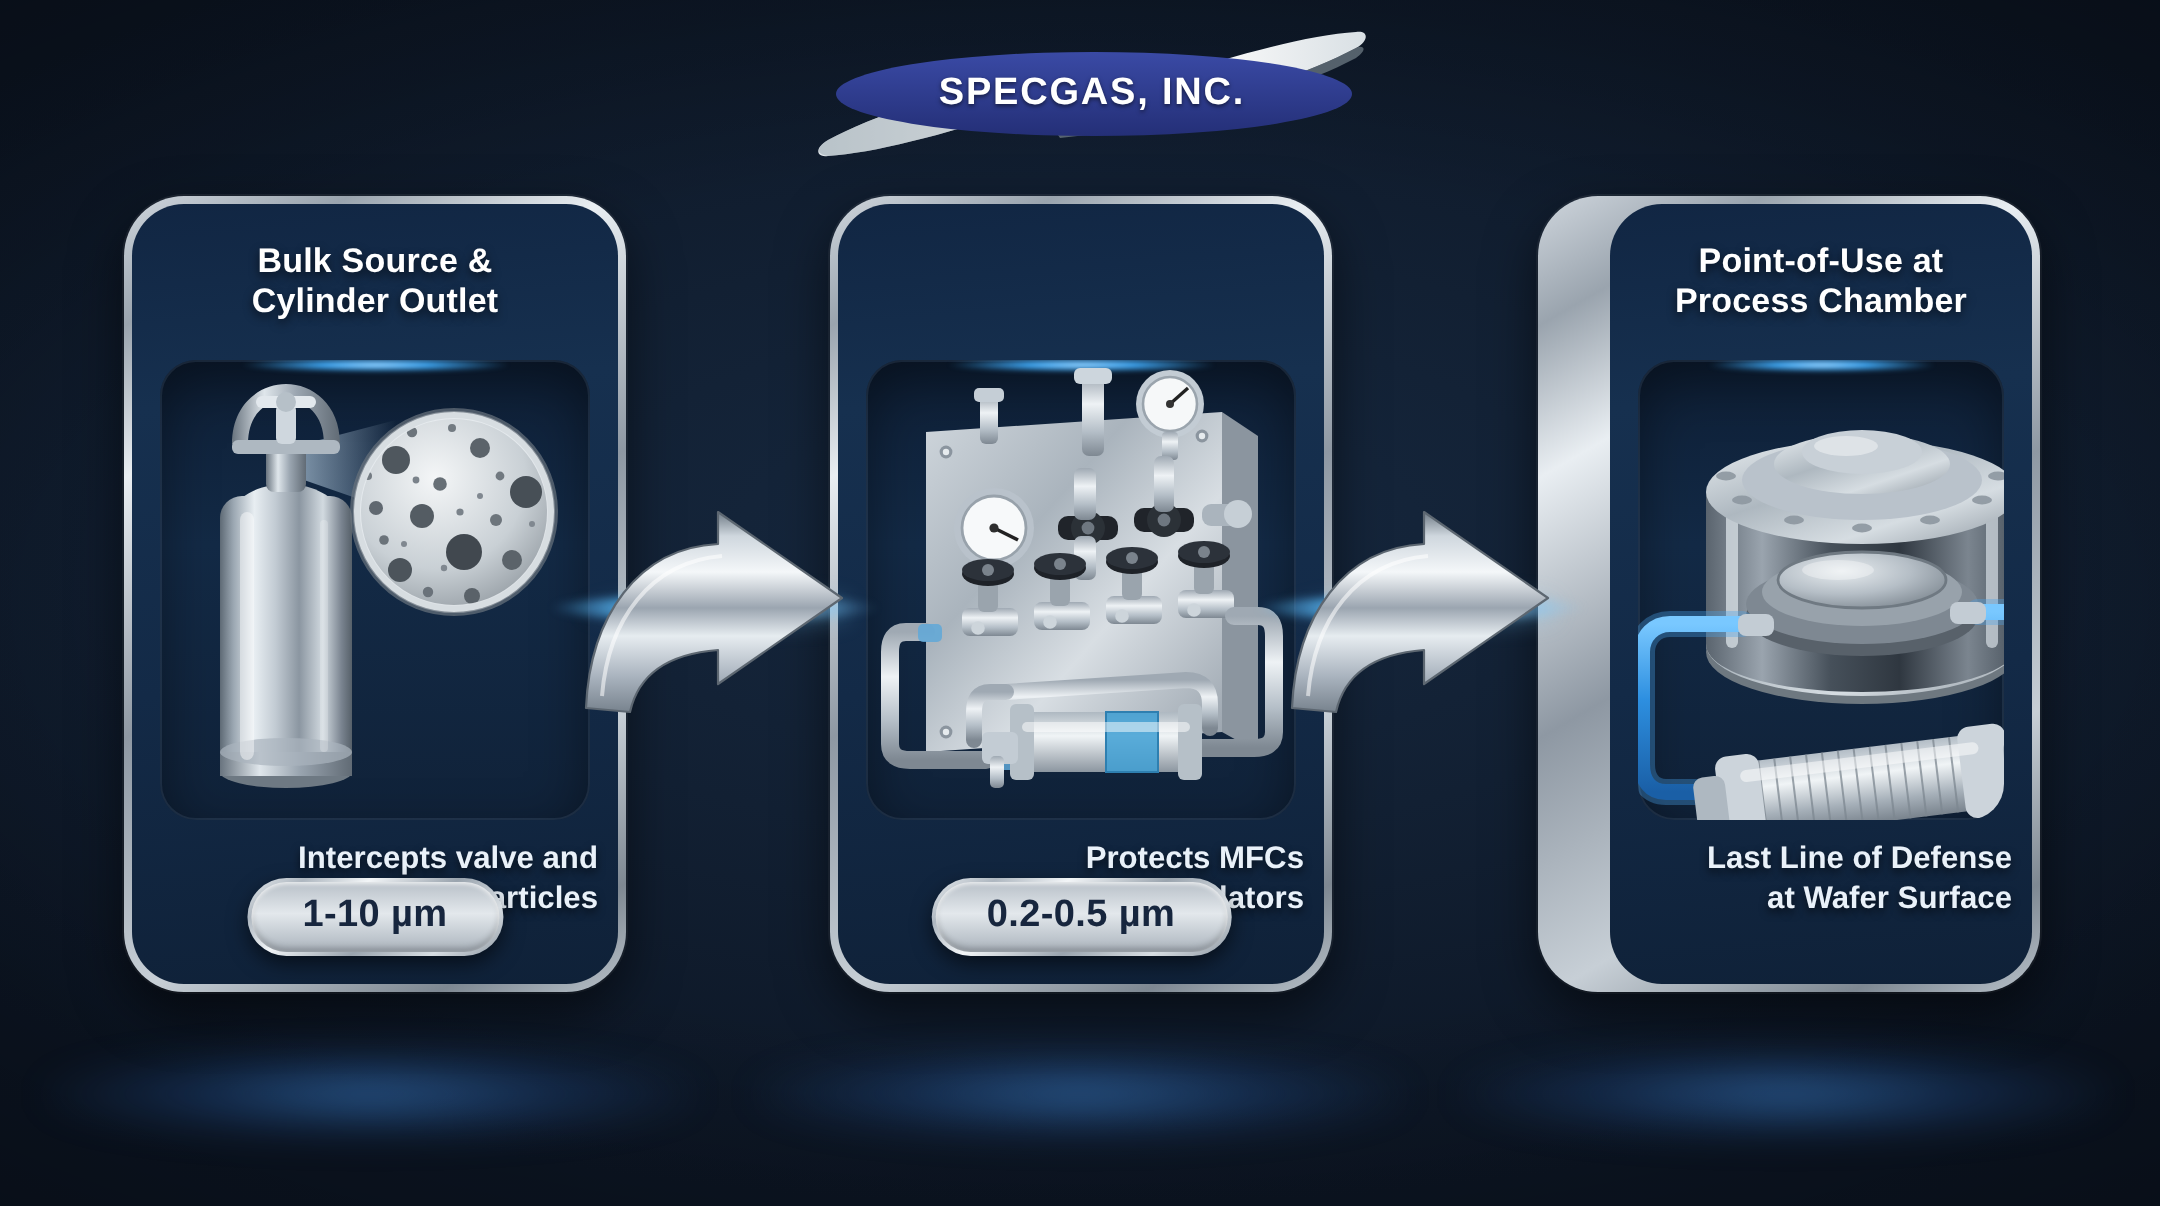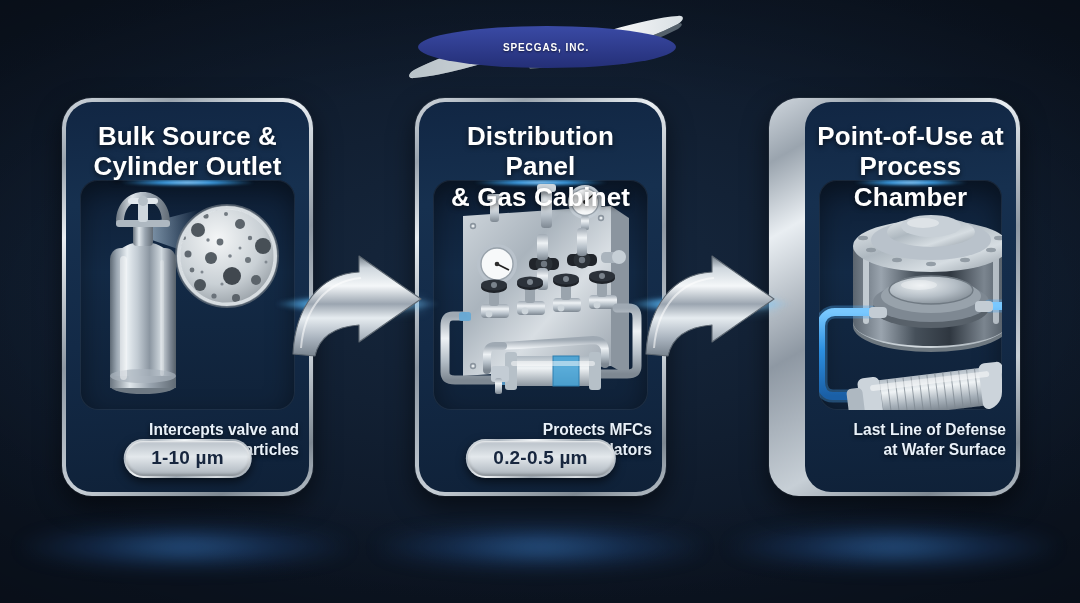--- a/index.html
+++ b/index.html
@@ -22,21 +22,21 @@
   }
 
   
   .logo{
     position:absolute;left:406px;top:4px;width:280px;height:86px;z-index:8;
   }
   .logo svg{display:block;}
   .logo-text{
     position:absolute;left:0;top:0;width:280px;height:86px;
     display:flex;align-items:center;justify-content:center;
-    color:#fff;font-size:10px;font-weight:bold;letter-spacing:.9px;
+    color:#fff;font-size:19px;font-weight:bold;letter-spacing:.9px;
     text-shadow:0 1px 2px rgba(0,0,0,.55);
     pointer-events:none;
   }
 
   
   .card{
     position:absolute;top:98px;width:251px;height:398px;
     border-radius:30px;
     background:linear-gradient(150deg,#cfd6dd 0%,#9aa4ae 12%,#e9eef2 26%,#8e98a3 50%,#c7cfd6 74%,#7e8892 90%,#b9c2ca 100%);
     padding:4px;
@@ -49,21 +49,21 @@
     background:linear-gradient(175deg,#112643 0%,#16304f 25%,#132a47 60%,#0f2138 100%);
     overflow:hidden;
   }
   .card-1{left:62px;}
   .card-2{left:415px;}
   .card-3{left:769px;padding-left:36px;}
 
   .card-title{
     position:relative;z-index:3;
     text-align:center;color:#ffffff;
-    font-size:26px;font-weight:bold;line-height:1.17;
+    font-size:17px;font-weight:bold;line-height:1.17;
     padding:19px 12px 0 12px;
     letter-spacing:.1px;
     text-shadow:0 2px 5px rgba(0,0,0,.6);
     white-space:pre-line;
   }
 
   
   .media-panel{
     position:absolute;left:14px;right:14px;top:78px;height:230px;
     border-radius:18px;
@@ -307,22 +307,20 @@
 
       <div class="badge">
         <div class="badge-in">1-10 µm</div>
       </div>
     </div>
   </div>
 
   <div class="card card-2">
     <div class="card-inner">
 
-      <div class="card-title">Distribution Panel
-&amp; Gas Cabinet</div>
 
       <div class="media-panel">
         <div class="panel-glow"></div>
         <div class="ill">
           <svg width="223" height="230" viewBox="0 0 223 230">
             <defs>
               <linearGradient id="plate" x1="0" y1="0" x2="1" y2="1">
                 <stop offset="0" stop-color="#cfd6dc"></stop>
                 <stop offset=".35" stop-color="#aab4bd"></stop>
                 <stop offset=".62" stop-color="#d8dee3"></stop>

